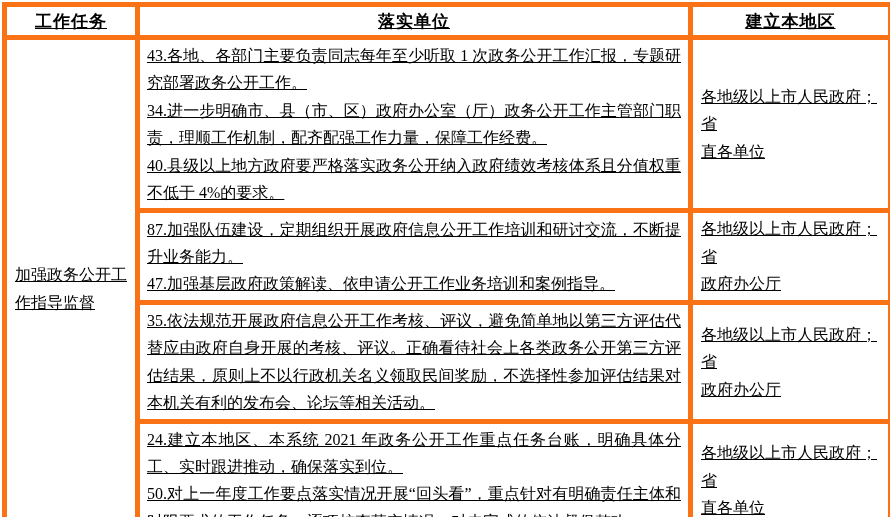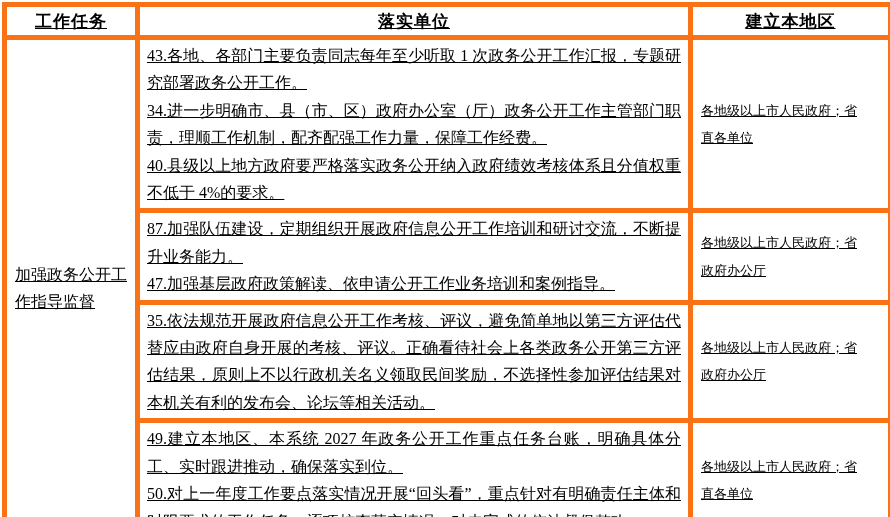--- a/index.html
+++ b/index.html
@@ -47,21 +47,21 @@
   }
   td.req-cell {
     font-size: 16px;
     line-height: 27.4px;
     padding: 2px 7px;
     text-align: justify;
     margin-top: 20px;
   }
   td.req-cell p { margin: 0; }
   td.unit-cell {
-    font-size: 13px;
+    font-size: 16px;
     line-height: 27.5px;
     padding: 2px 8px;
     text-align: left;
     white-space: pre-wrap;
   }
   tr.r1 { height: 165px; }
   tr.r2 { height: 84px; }
   tr.r3 { height: 111px; }
   tr.r4 { height: 113px; }
 </style>
@@ -103,21 +103,21 @@
       </tr>
       <tr class="r3">
         <td class="req-cell">
           <p>35.依法规范开展政府信息公开工作考核、评议，避免简单地以第三方评估代替应由政府自身开展的考核、评议。正确看待社会上各类政务公开第三方评估结果，原则上不以行政机关名义领取民间奖励，不选择性参加评估结果对本机关有利的发布会、论坛等相关活动。</p>
         </td>
         <td class="unit-cell">各地级以上市人民政府；省
 政府办公厅</td>
       </tr>
       <tr class="r4">
         <td class="req-cell">
-          <p>49.建立本地区、本系统 2027 年政务公开工作重点任务台账，明确具体分工、实时跟进推动，确保落实到位。</p>
+          <p>24.建立本地区、本系统 2021 年政务公开工作重点任务台账，明确具体分工、实时跟进推动，确保落实到位。</p>
           <p>50.对上一年度工作要点落实情况开展“回头看”，重点针对有明确责任主体和时限要求的工作任务，逐项核查落实情况，对未完成的依法督促整改。</p>
         </td>
         <td class="unit-cell">各地级以上市人民政府；省
 直各单位</td>
       </tr>
     </tbody>
   </table>
 </div>
 
 </body></html>

